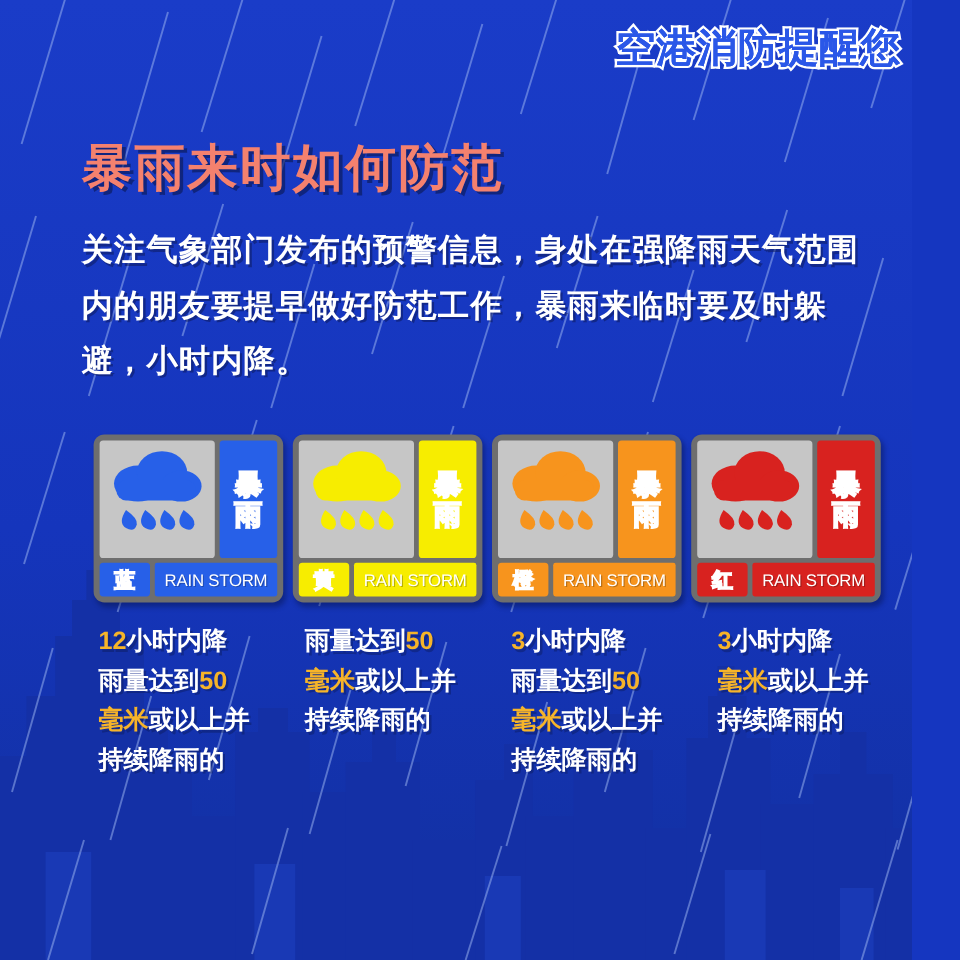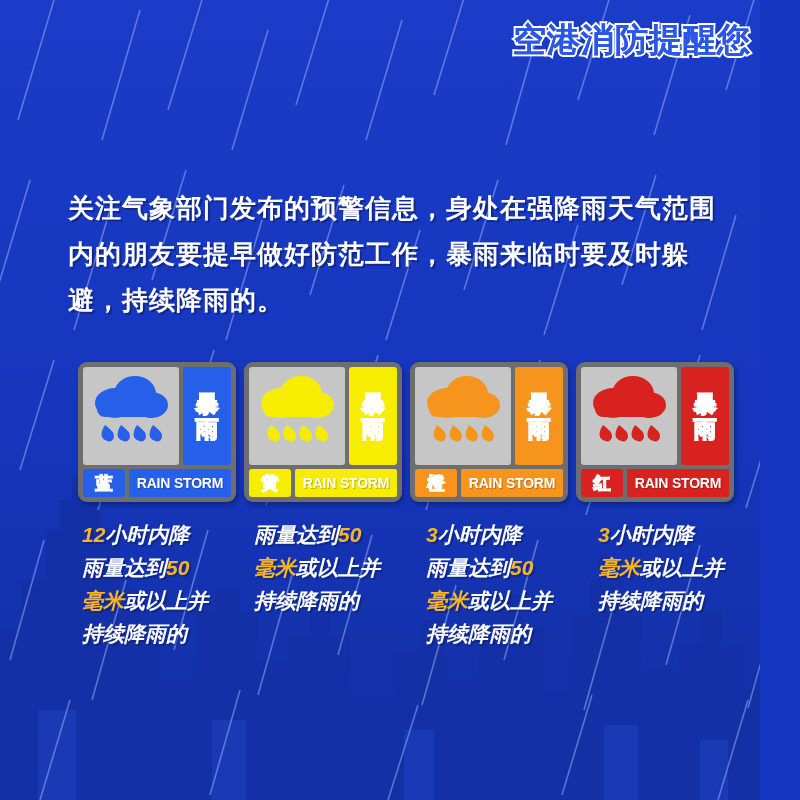--- a/index.html
+++ b/index.html
@@ -83,28 +83,28 @@
   .sign-bottom{display:flex;gap:4px;height:28px;margin-top:4px;}
   .sign-color-box{
     flex:0 0 42px;border-radius:3px;
     display:flex;align-items:center;justify-content:center;
     font-size:17px;font-weight:bold;color:transparent;
     -webkit-text-stroke:1.4px #FFFFFF;
   }
   .sign-en{
     flex:1;border-radius:2px;
     display:flex;align-items:center;justify-content:center;
-    font-size:14px;font-weight:bold;letter-spacing:-0.2px;color:#FFFFFF;
+    font-size:14px;font-weight:normal;letter-spacing:-0.2px;color:#FFFFFF;
     text-shadow:1px 1px 0 rgba(0,0,0,0.25);
   }
 
   
   .captions{
     position:absolute;top:518px;left:82px;width:700px;
-    display:flex;gap:0;font-style:italic;
+    display:flex;gap:0;
   }
   .caption{
     width:172px;
     font-size:21px;font-weight:bold;line-height:33px;letter-spacing:0px;
     color:#FFFFFF;
     text-shadow:2px 2px 0 rgba(10,20,70,0.35);
   }
   .caption .hl{color:#F6B429;}
 </style>
 </head>
@@ -188,22 +188,23 @@
       <line x1="592" y1="695" x2="562" y2="795"></line>
       <line x1="748" y1="700" x2="718" y2="800"></line>
     </g>
   </svg>
 
   <div class="header-bar">
     <div class="header-title">空港消防提醒您</div>
   </div>
   <div class="header-title-inner">空港消防提醒您</div>
 
-
-  <div class="body-text">关注气象部门发布的预警信息，身处在强降雨天气范围内的朋友要提早做好防范工作，暴雨来临时要及时躲避，持续降雨的。</div>
+  <div class="main-title">暴雨来时如何防范</div>
+
+  <div class="body-text">关注气象部门发布的预警信息，身处在强降雨天气范围内的朋友要提早做好防范工作，暴雨来临时要及时躲避，小时内降。</div>
 
   <div class="signs">
 
     <div class="sign">
       <div class="sign-top">
         <div class="sign-icon">
           <svg viewBox="0 0 96 98" width="96" height="98">
             <g fill="#2760E8">
               <ellipse cx="32" cy="36" rx="20" ry="15"></ellipse>
               <ellipse cx="52" cy="27" rx="21" ry="18"></ellipse>

